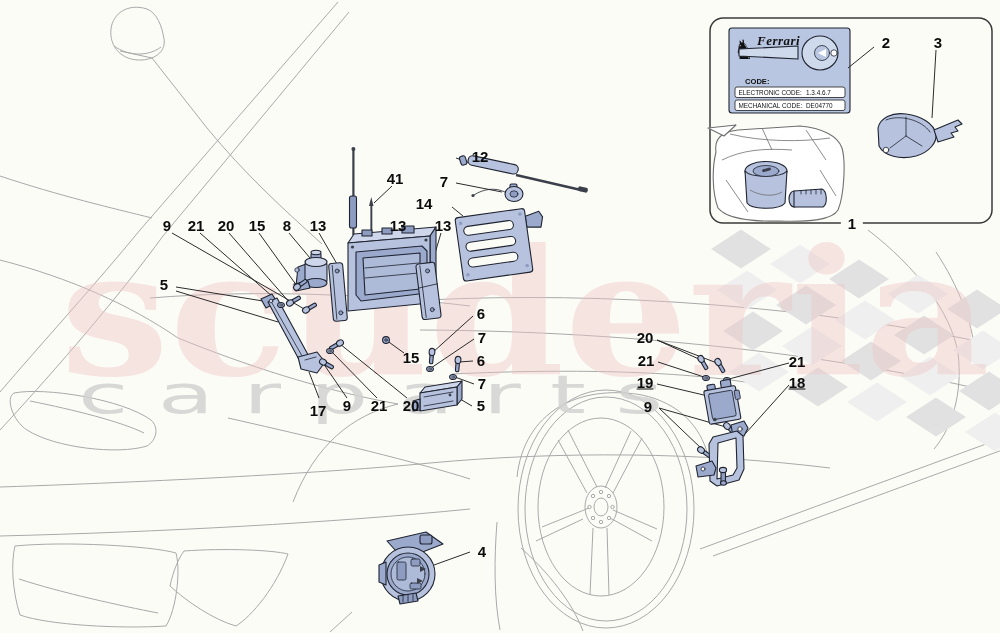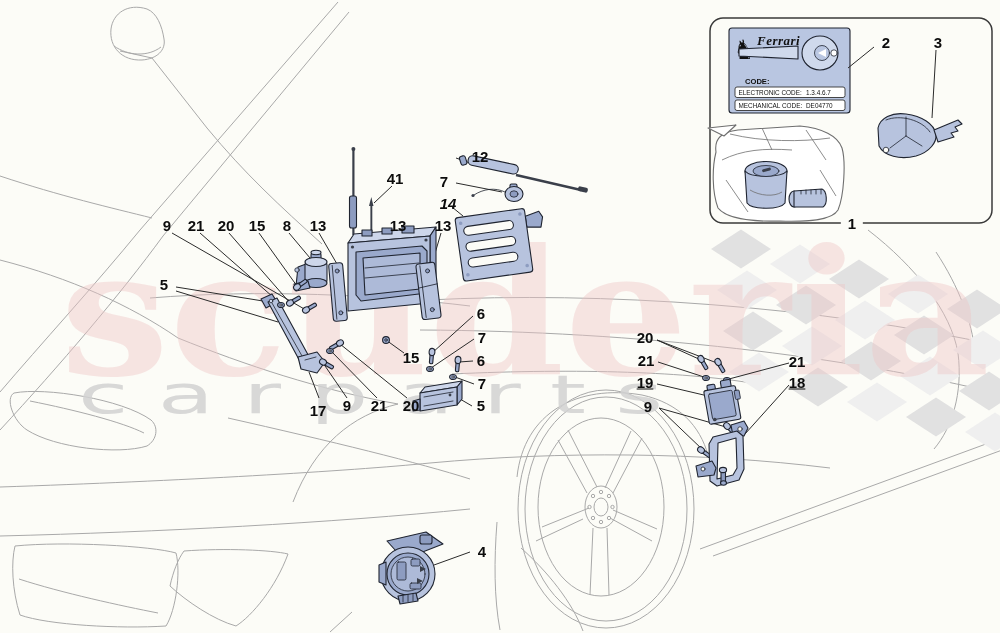--- a/index.html
+++ b/index.html
@@ -382,21 +382,21 @@
   </g>
 </svg>
 
 <div>
       <div class="callout bg" style="left: 852px; top: 223px;">1</div>
       <div class="callout" style="left: 886px; top: 42px;">2</div>
       <div class="callout" style="left: 938px; top: 42px;">3</div>
       <div class="callout" style="left: 444px; top: 156px; margin-left: 36px;">12</div>
       <div class="callout" style="left: 444px; top: 181px;">7</div>
       <div class="callout" style="left: 395px; top: 178px;">41</div>
-      <div class="callout" style="left: 448px; top: 203px; font-style: italic;">14</div>
+      <div class="callout" style="left: 424px; top: 203px;">14</div>
       <div class="callout" style="left: 398px; top: 225px;">13</div>
       <div class="callout" style="left: 443px; top: 225px;">13</div>
       <div class="callout" style="left: 167px; top: 225px;">9</div>
       <div class="callout" style="left: 196px; top: 225px;">21</div>
       <div class="callout" style="left: 226px; top: 225px;">20</div>
       <div class="callout" style="left: 257px; top: 225px;">15</div>
       <div class="callout" style="left: 287px; top: 225px;">8</div>
       <div class="callout" style="left: 318px; top: 225px;">13</div>
       <div class="callout" style="left: 164px; top: 284px;">5</div>
       <div class="callout" style="left: 318px; top: 410px; text-align: center;">17</div>

